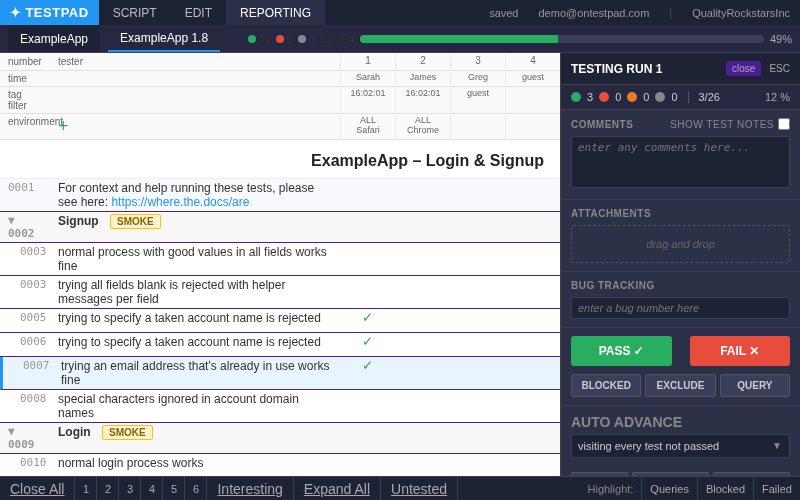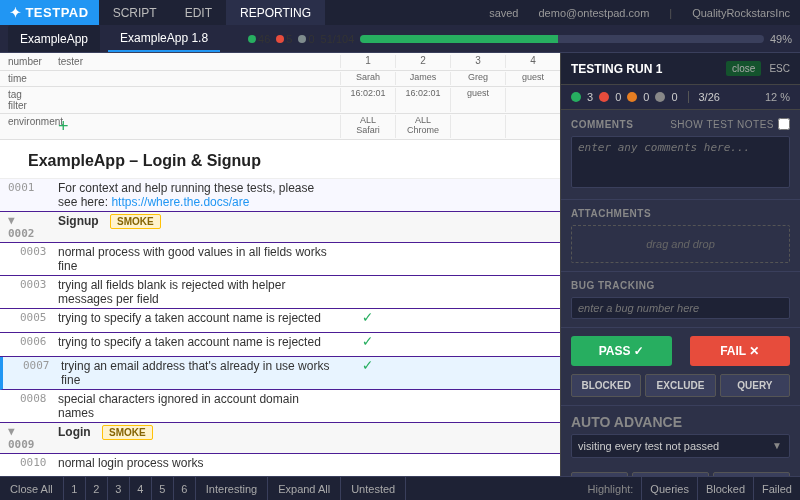--- a/index.html
+++ b/index.html
@@ -50,21 +50,21 @@
     .pct-label { font-size: 11px; color: #aaa; }
 
     
     #main { display: flex; height: calc(500px - 53px); }
 
     
     #test-list { flex: 1; background: #fff; overflow-y: auto; position: relative; }
 
     
     .page-title-row {
-      padding: 12px 28px 8px; border-bottom: 1px solid #eee;
+      padding: 12px 16px 8px; border-bottom: 1px solid #eee; text-align: right;
     }
     .page-title-row h2 { font-size: 16px; font-weight: 600; color: #222; }
 
     
     .test-row {
       display: flex; align-items: flex-start; min-height: 24px;
       border-bottom: 1px solid #4c1d95; cursor: pointer;
     }
     .test-row.active-row { background: #e8f4ff; border-left: 3px solid #2196F3; }
     .test-row.section-header { background: #f7f7f7; font-weight: 600; }
@@ -85,21 +85,21 @@
     #right-panel {
       width: 240px; min-width: 240px; background: #2d3148; color: #ccc;
       display: flex; flex-direction: column; overflow-y: auto; border-left: 1px solid #444;
     }
 
     .run-header {
       background: #1e2235; padding: 8px 10px; display: flex; align-items: center;
       justify-content: space-between; border-bottom: 1px solid #444;
     }
     .run-title { color: white; font-weight: bold; font-size: 12px; }
-    .run-close { color: #aaa; font-size: 10px; background: #14532d; padding: 2px 6px; border-radius: 2px; cursor: pointer; }
+    .run-close { color: #aaa; font-size: 10px; background: #4c1d95; padding: 2px 6px; border-radius: 2px; cursor: pointer; }
     .run-esc { color: #aaa; font-size: 10px; margin-left: 4px; }
 
     .run-stats { display: flex; align-items: center; gap: 6px; padding: 6px 10px; background: #252840; border-bottom: 1px solid #444; }
     .run-stat { display: flex; align-items: center; gap: 2px; font-size: 11px; }
     .run-pct { margin-left: auto; font-size: 11px; color: #aaa; }
 
     .panel-section { padding: 8px 10px; border-bottom: 1px solid #3a3f5c; }
     .panel-label { font-size: 10px; font-weight: bold; color: #888; text-transform: uppercase; letter-spacing: 0.5px; margin-bottom: 6px; display: flex; align-items: center; justify-content: space-between; }
     .panel-label .show-notes { font-size: 10px; color: #888; font-weight: normal; display: flex; align-items: center; gap: 4px; }
     .show-notes input { width: 12px; height: 12px; }
@@ -156,21 +156,21 @@
     .btn-nav.clear { flex: 0.7; }
 
     
     #bottom-bar {
       position: fixed; bottom: 0; left: 0; right: 0; height: 24px;
       background: #1e2235; display: flex; align-items: center;
       border-top: 1px solid #3a3f5c; gap: 0; z-index: 10;
     }
     .bottom-btn {
       padding: 0 10px; height: 100%; display: flex; align-items: center;
-      color: #aaa; font-size: 11px; cursor: pointer; border-right: 1px solid #3a3f5c;
+      color: #aaa; font-size: 14px; cursor: pointer; border-right: 1px solid #3a3f5c; text-decoration: underline;
     }
     .bottom-num {
       width: 22px; height: 100%; display: flex; align-items: center; justify-content: center;
       color: #aaa; font-size: 11px; cursor: pointer; border-right: 1px solid #3a3f5c;
     }
     .spacer { flex: 1; }
     .highlight-label { color: #888; font-size: 11px; padding: 0 8px; }
     .highlight-badge {
       padding: 0 8px; height: 100%; display: flex; align-items: center;
       font-size: 11px; color: #aaa; cursor: pointer; border-left: 1px solid #3a3f5c;

